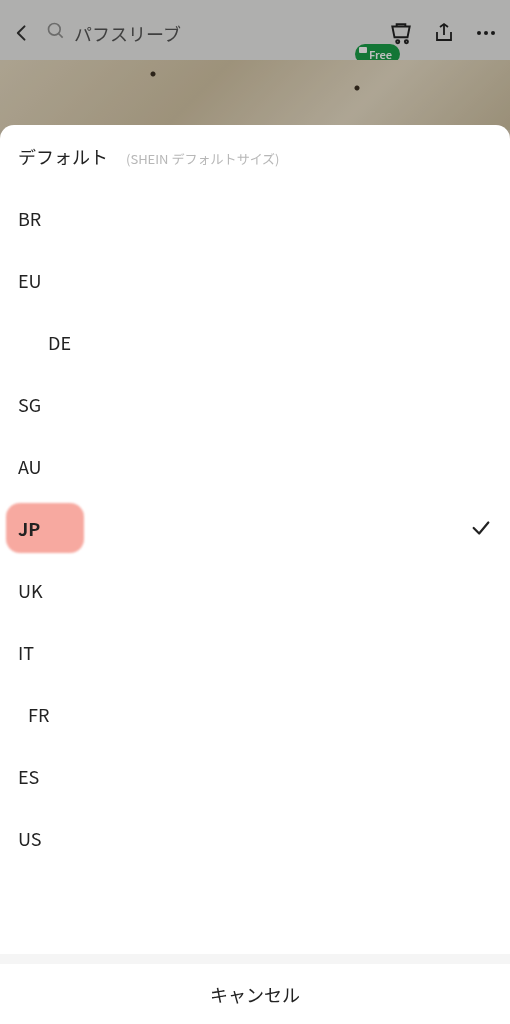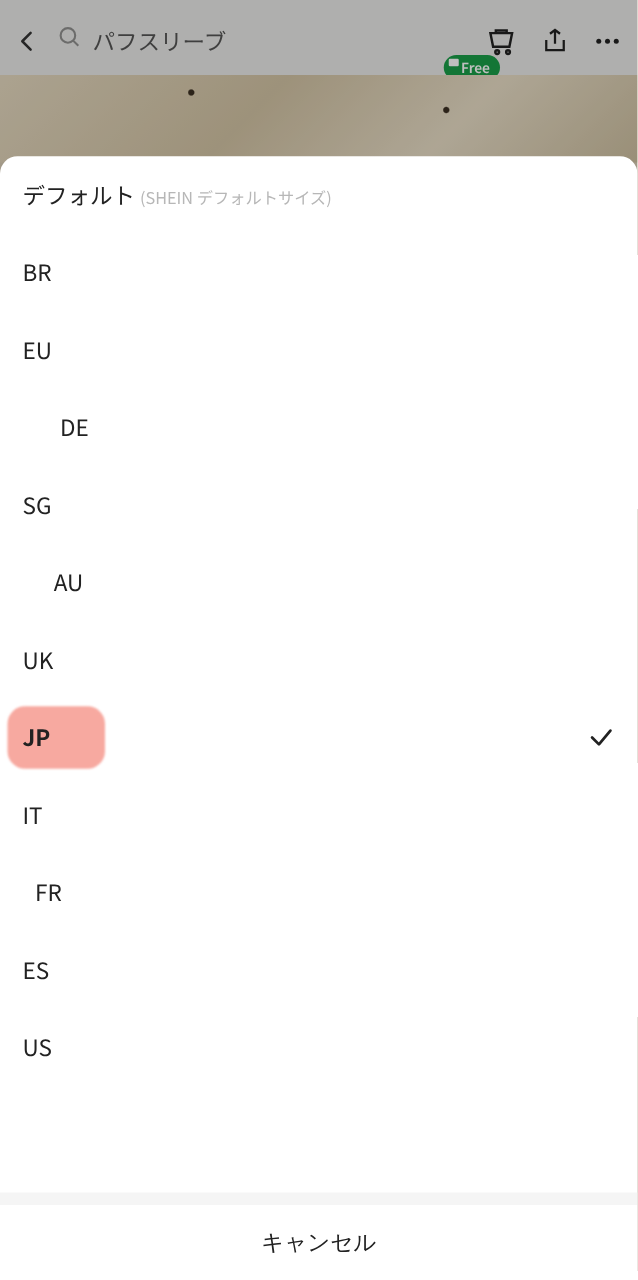--- a/index.html
+++ b/index.html
@@ -58,33 +58,33 @@
     display:flex; align-items:center; justify-content:center; cursor:pointer;
   }
   .sheet-list {
     flex:1; overflow-y:auto; padding-bottom:4px;
   }
   .size-row {
     display:flex; align-items:center; justify-content:space-between;
     padding:0 18px; height:62px; cursor:pointer;
     font-size:18px; color:#222;
   }
-  .size-row .label-wrap { display:flex; align-items:baseline; gap:4px; }
+  .size-row .label-wrap { display:flex; align-items:baseline; gap:18px; }
   .size-row .sub { color:#b7b7b7; font-size:13px; }
   .size-row.selected .main { font-weight:700; }
   .highlight {
     position:absolute;
     background:#f7a9a0; border-radius:14px;
     filter: blur(1px);
   }
   .check svg { display:block; }
   .sheet-footer-sep { height:10px; background:#f5f5f5; }
   .sheet-cancel {
     height:60px; display:flex; align-items:center; justify-content:center;
-    font-size:18px; color:#222; cursor:pointer; background:#fff;font-family:Liberation Mono, monospace;
+    font-size:18px; color:#222; cursor:pointer; background:#fff;
   }
 </style>
 </head>
 <body>
 
 <div class="topbar">
   <span class="back-chevron">
     <svg width="20" height="20" viewBox="0 0 24 24" fill="none" stroke="#333" stroke-width="2.4" stroke-linecap="round" stroke-linejoin="round">
         <polyline points="15 4 7 12 15 20"></polyline>
       </svg>
@@ -150,38 +150,38 @@
         <span class="label-wrap" style="position: relative; z-index: 1;">
           <span class="main">DE</span>
         </span>
       </div>
       <div class="size-row" style="position: relative;">
         <span class="label-wrap" style="position: relative; z-index: 1;">
           <span class="main">SG</span>
         </span>
       </div>
       <div class="size-row" style="position: relative;">
-        <span class="label-wrap" style="position: relative; z-index: 1; margin-left: 25px;">
+        <span class="label-wrap" style="position: relative; z-index: 1;">
           <span class="main">AU</span>
-        </span>
-      </div>
-      <div class="size-row" style="position: relative;">
-        <span class="label-wrap" style="position: relative; z-index: 1;">
-          <span class="main">UK</span>
         </span>
       </div>
       <div class="size-row selected" style="position: relative;">
         <div class="highlight" style="left: 6px; top: 6px; width: 78px; height: 50px;"></div>
         <span class="label-wrap" style="position: relative; z-index: 1;">
           <span class="main">JP</span>
         </span>
         <span class="check">
           <svg width="22" height="22" viewBox="0 0 24 24" fill="none" stroke="#222" stroke-width="2.4" stroke-linecap="round" stroke-linejoin="round">
             <polyline points="4 12 10 18 20 6"></polyline>
           </svg>
+        </span>
+      </div>
+      <div class="size-row" style="position: relative;">
+        <span class="label-wrap" style="position: relative; z-index: 1;">
+          <span class="main">UK</span>
         </span>
       </div>
       <div class="size-row" style="position: relative;">
         <span class="label-wrap" style="position: relative; z-index: 1;">
           <span class="main">IT</span>
         </span>
       </div>
       <div class="size-row" style="position: relative; padding-left: 28px;">
         <span class="label-wrap" style="position: relative; z-index: 1;">
           <span class="main">FR</span>

